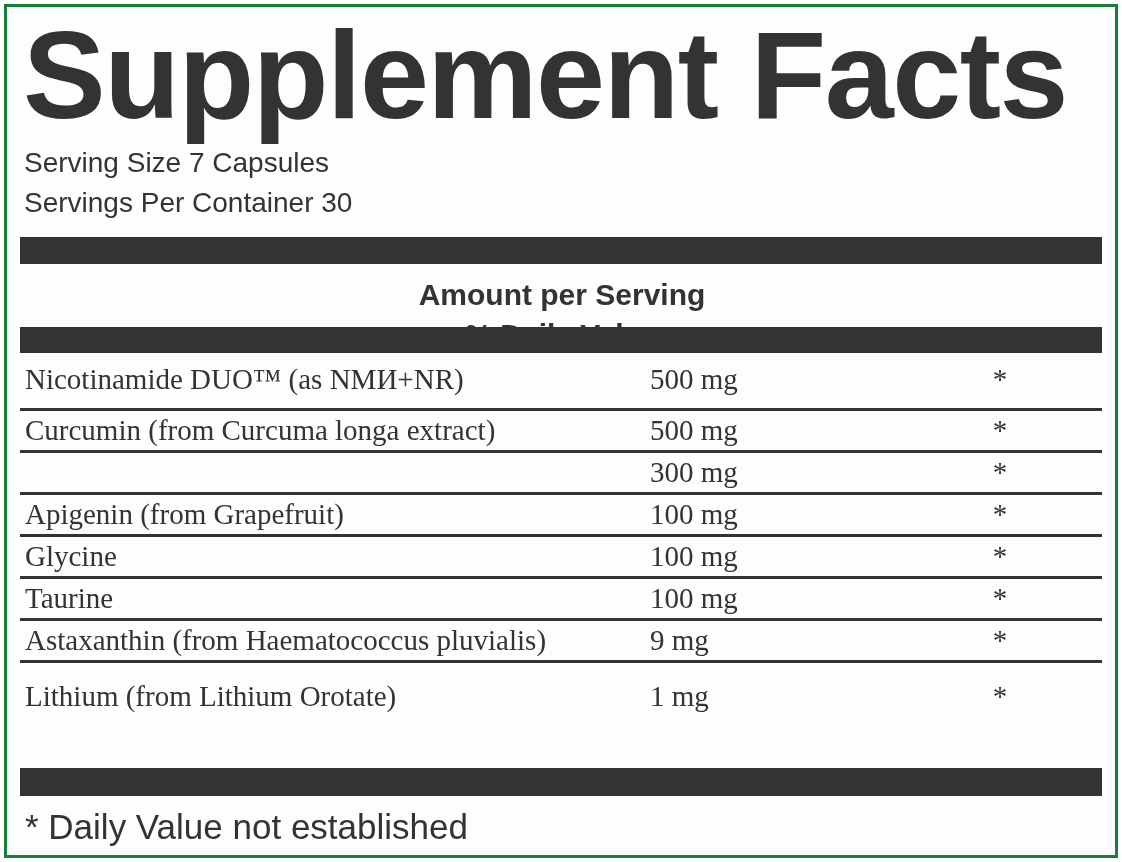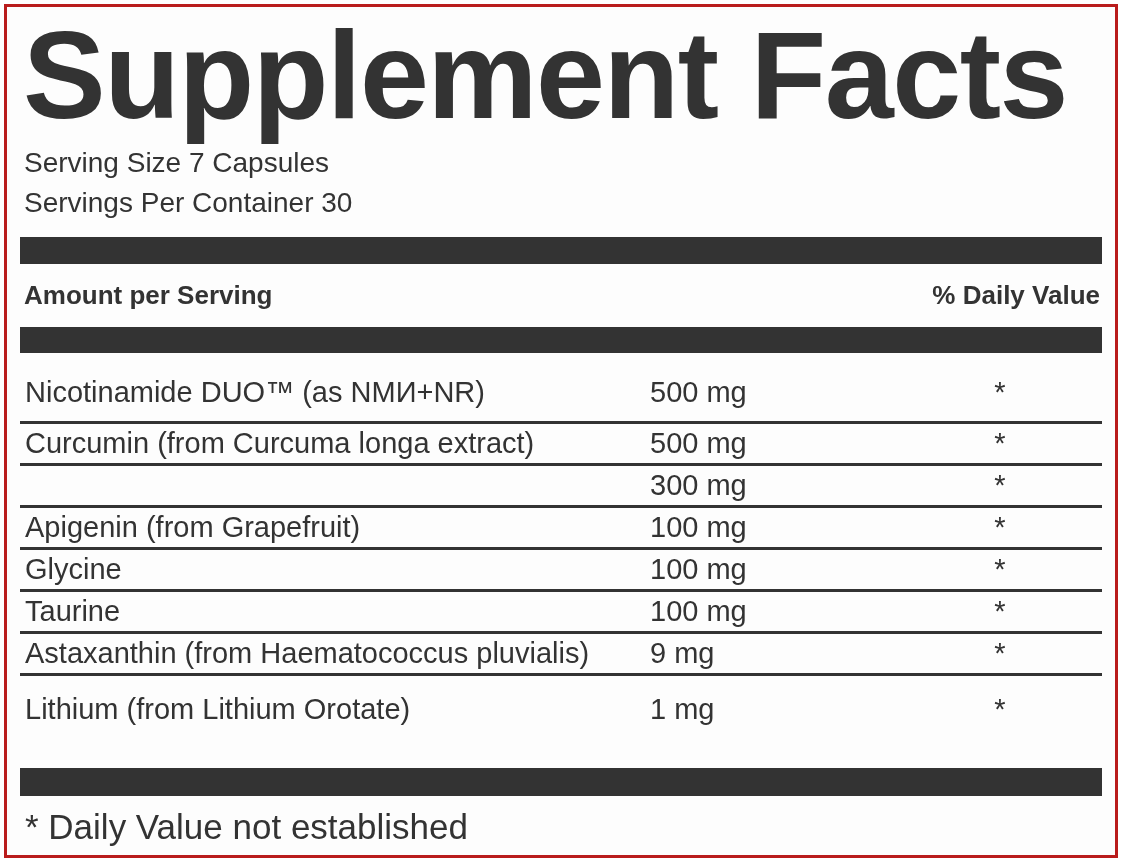--- a/index.html
+++ b/index.html
@@ -7,21 +7,21 @@
     width: 1122px; height: 862px;
     background: #ffffff;
     font-family: "Liberation Sans", "DejaVu Sans", sans-serif;
     color: #333333;
     overflow: hidden;
   }
   .frame {
     position: absolute;
     left: 4px; top: 4px;
     width: 1114px; height: 854px;
-    border: 3px solid #b91c1c;
+    border: 3px solid #15803d;
     background: #fdfdfd;
   }
   .title {
     position: absolute;
     left: 16px; top: 6px;
     font-size: 124px;
     font-weight: bold;
     letter-spacing: -1.5px;
     line-height: 1;
     white-space: nowrap;
@@ -34,26 +34,27 @@
     left: 13px; width: 1082px;
     background: #333333;
   }
   .bar-1 { top: 230px; height: 27px; }
   .bar-2 { top: 320px; height: 26px; }
   .bar-3 { top: 761px; height: 28px; }
   .header-row {
     position: absolute;
     left: 17px; top: 268px; width: 1076px;
     display: flex; justify-content: space-between; align-items: center;
-    font-size: 26px; font-weight: bold; line-height: 40px;
+    font-size: 30px; font-weight: bold; line-height: 40px;
     white-space: nowrap;
+    flex-direction: column;
   }
   .rows {
     position: absolute;
-    left: 13px; top: 357px; width: 1082px;
+    left: 13px; top: 344px; width: 1082px; font-family: Liberation Serif, serif;
   }
   .row {
     position: relative;
     display: flex;
     align-items: center;
     height: 42px;
     border-bottom: 3px solid #333333;
     font-size: 29px;
     white-space: nowrap;
   }

